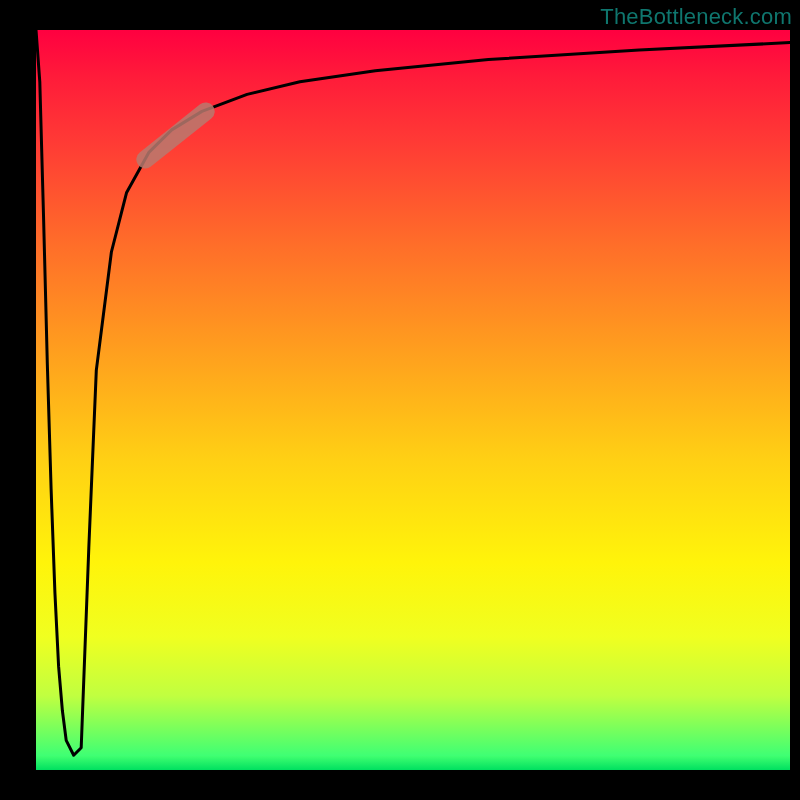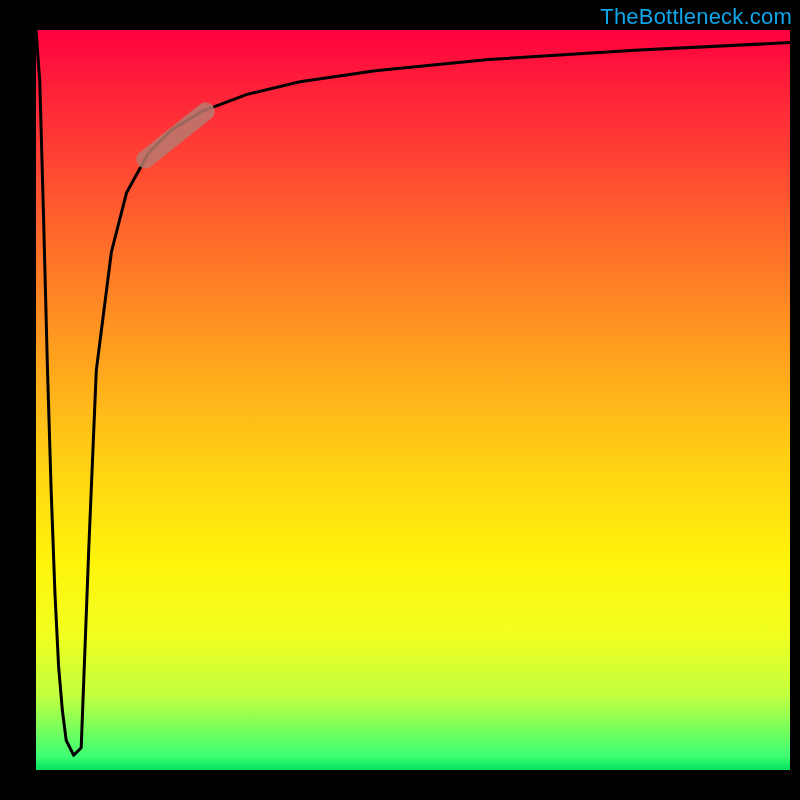--- a/index.html
+++ b/index.html
@@ -13,21 +13,21 @@
     position: relative;
     background: #000;
     font-family: Arial, Helvetica, sans-serif;
     overflow: hidden;
   }
   .watermark {
     position: absolute;
     top: 4px;
     right: 8px;
     font-size: 22px;
-    color: #0ea5e9;
+    color: #0f766e;
     z-index: 10;
     letter-spacing: 0.2px;
   }
   .frame {
     position: absolute;
     background: #000;
   }
   .frame-left   { left: 0;   top: 0;   width: 36px;  height: 800px; }
   .frame-right  { right: 0;  top: 0;   width: 10px;  height: 800px; }
   .frame-top    { left: 0;   top: 0;   width: 800px; height: 30px;  }

